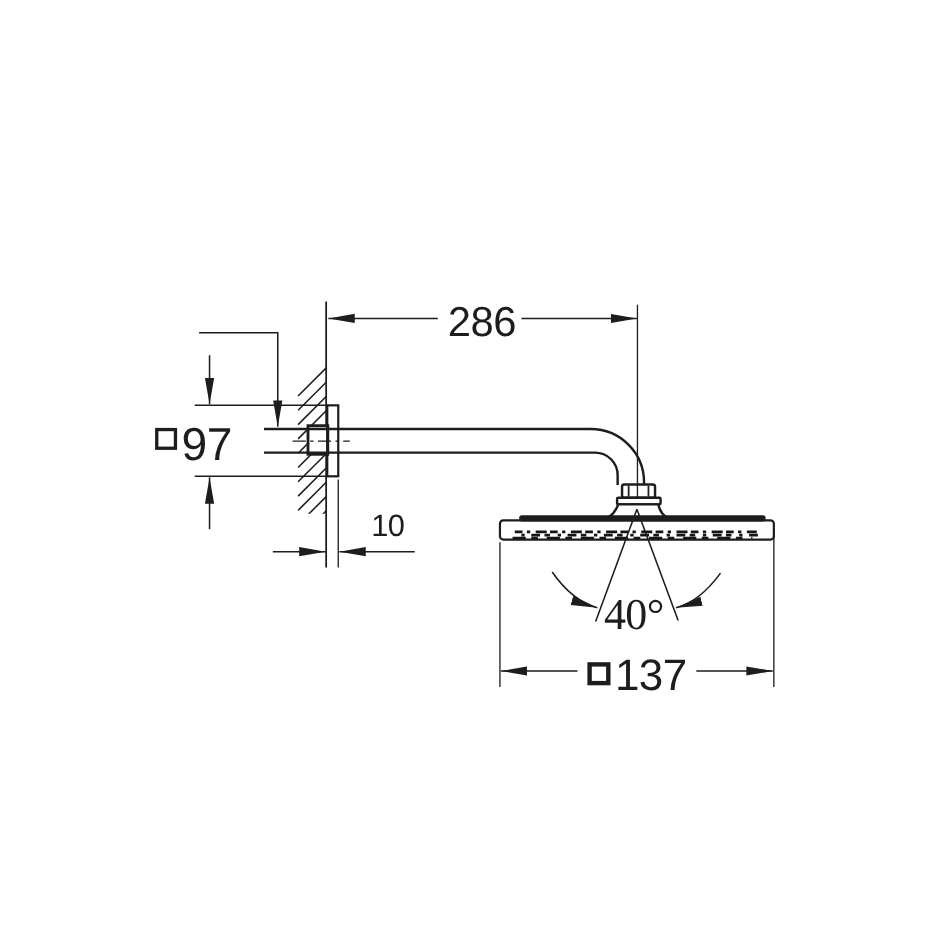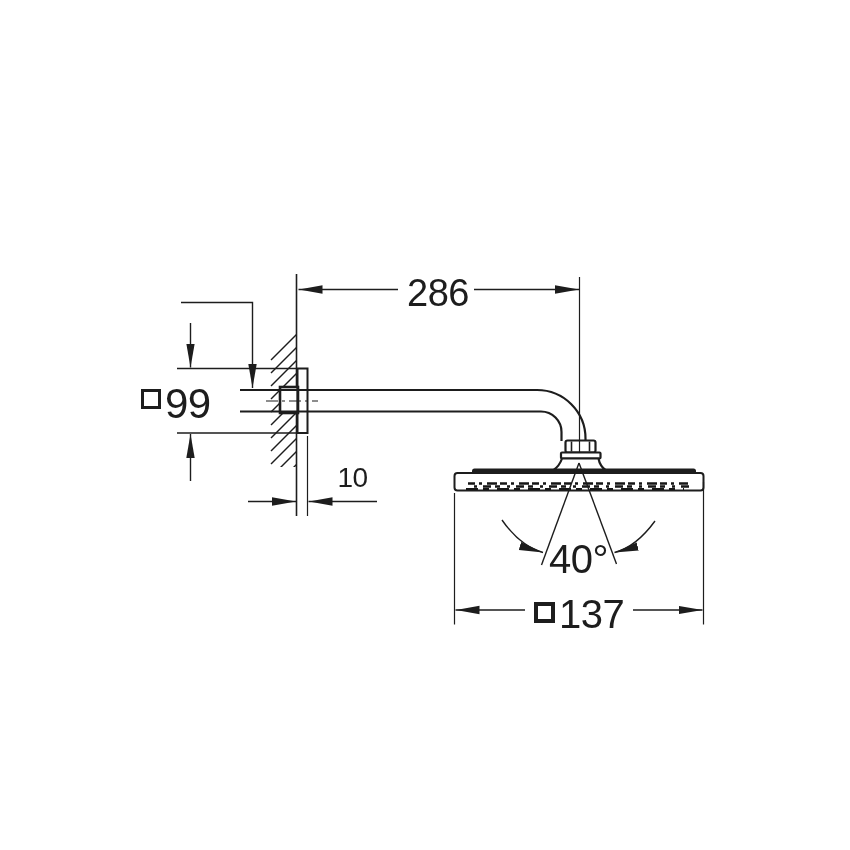--- a/index.html
+++ b/index.html
@@ -8,21 +8,21 @@
     font-family:"Liberation Sans", sans-serif;color:#1d1d1d;overflow:hidden;
   }
   #drawing{position:absolute;left:0;top:0;}
   .dimtext{
     position:absolute;line-height:1;font-weight:400;color:#1d1d1d;
     letter-spacing:-0.5px;white-space:nowrap;
   }
   .t-286{left:407px;top:274px;width:62px;font-size:38px;text-align:center;}
   .t-65{left:165px;top:383px;font-size:42px;}
   .t-10{left:330px;top:464px;width:45px;font-size:28px;text-align:center;}
-  .t-40{left:549px;top:539px;font-size:40px;}
+  .t-40{left:549px;top:539px;font-size:40px;font-family:Liberation Serif, serif;}
   .t-254{left:559px;top:594px;font-size:40px;}
   .t-g12{left:180px;top:263px;font-size:43px;letter-spacing:0;}
   .t-g12 .sup{font-size:24px;vertical-align:14px;margin-left:5px;}
   .t-g12 .sl{font-size:36px;vertical-align:2px;}
   .t-g12 .sub{font-size:24px;vertical-align:-4px;}
   .sq{position:absolute;background:#fff;}
   .sq-65{left:141px;top:389px;width:14px;height:14px;border:3.5px solid #1d1d1d;}
   .sq-254{left:534px;top:602px;width:13px;height:13px;border:4px solid #1d1d1d;}
 </style>
 </head>
@@ -118,21 +118,21 @@
       <line x1="703.5" y1="482" x2="703.5" y2="624.5" stroke-width="1.2"></line>
       <line x1="525" y1="610" x2="455.5" y2="610" marker-end="url(#arr)"></line>
       <line x1="633" y1="610" x2="702.5" y2="610" marker-end="url(#arr)"></line>
     </g>
   </svg>
 
 
   <div class="dimtext t-286">286</div>
 
   <span class="sq sq-65"></span>
-  <div class="dimtext t-65">99</div>
+  <div class="dimtext t-65">97</div>
 
   <div class="dimtext t-10">10</div>
 
   <div class="dimtext t-40">40°</div>
 
   <span class="sq sq-254"></span>
   <div class="dimtext t-254">137</div>
 
 </div>
 

